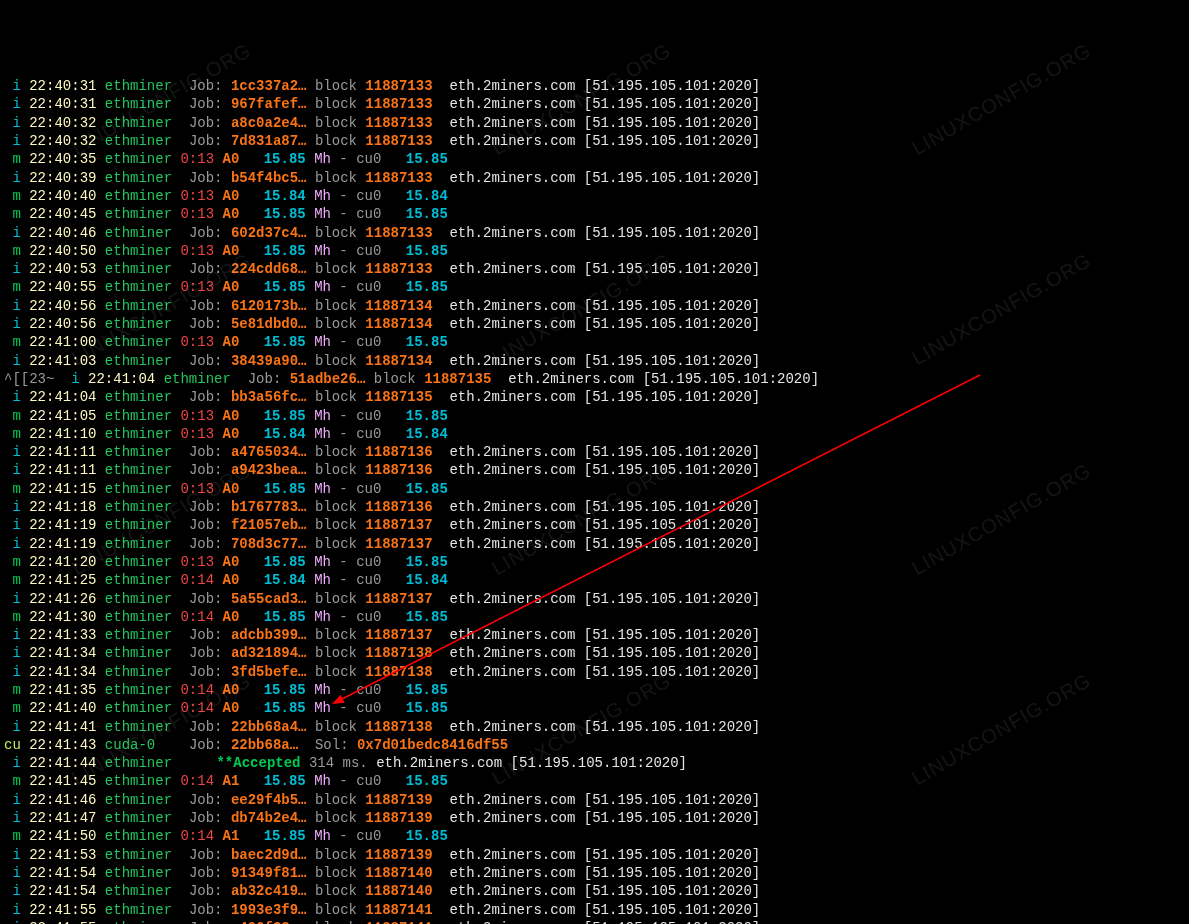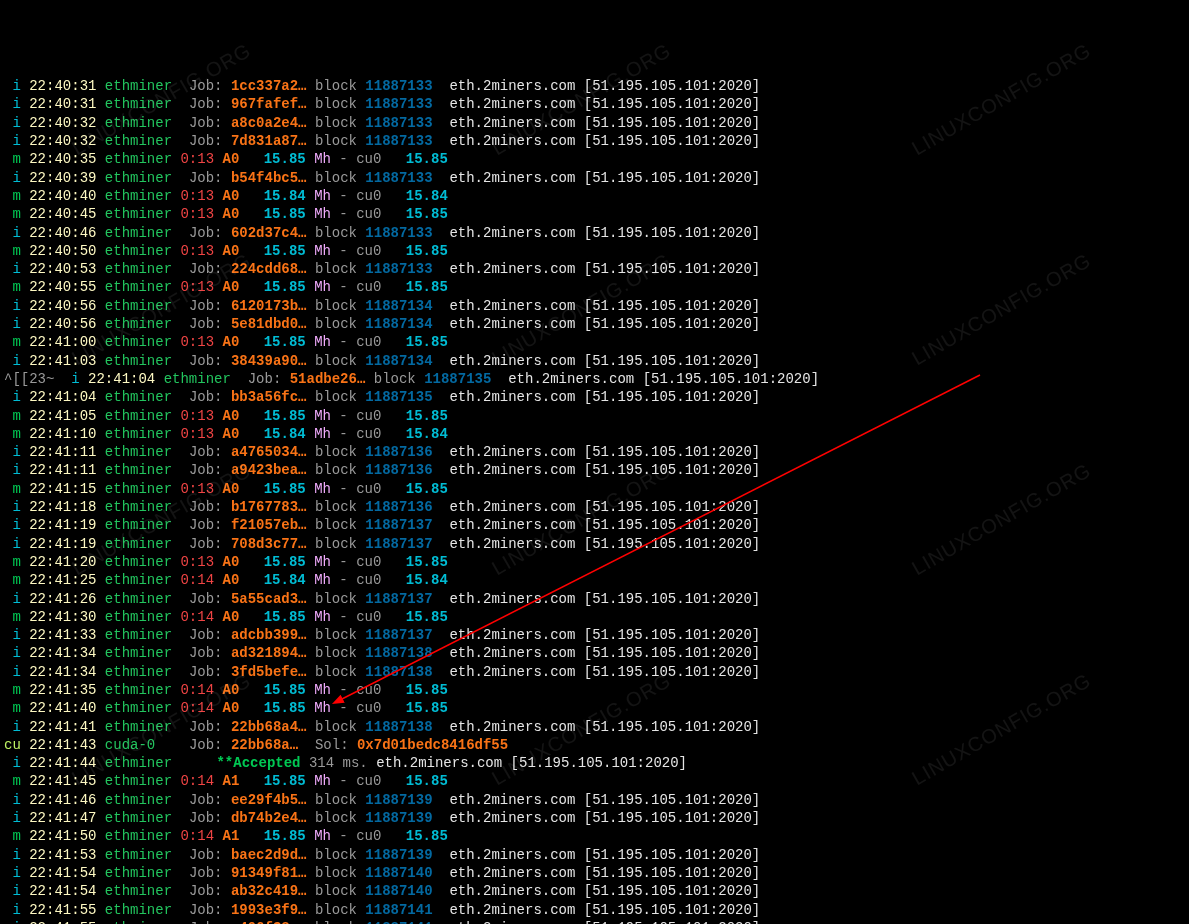--- a/index.html
+++ b/index.html
@@ -23,21 +23,21 @@
   .tag-cu { color: #bef264; }
   .time { color: #fef9c3; margin-top: 35px; }
   .proc { color: #22c55e; }
   .elapsed { color: #ef4444; }
   .white { color: #f97316; font-weight: bold; }
   .gray { color: #999; }
   .hrnum { color: #00bcd4; font-weight: bold; margin-left: 16px; }
   .hrunit { color: #f0abfc; }
   .accepted { color: #00c853; font-weight: bold; margin-left: 36px; }
   .pool { color: #e5e5e5; }
-  .block { color: #0369a1; font-weight: bold; }
+  .block { color: #f97316; font-weight: bold; }
   .watermark {
     position: absolute;
     color: rgba(255,255,255,0.08);
     font-family: Arial, sans-serif;
     font-size: 20px;
     transform: rotate(-30deg);
     pointer-events: none;
     letter-spacing: 1px;
   }
   .arrow {

